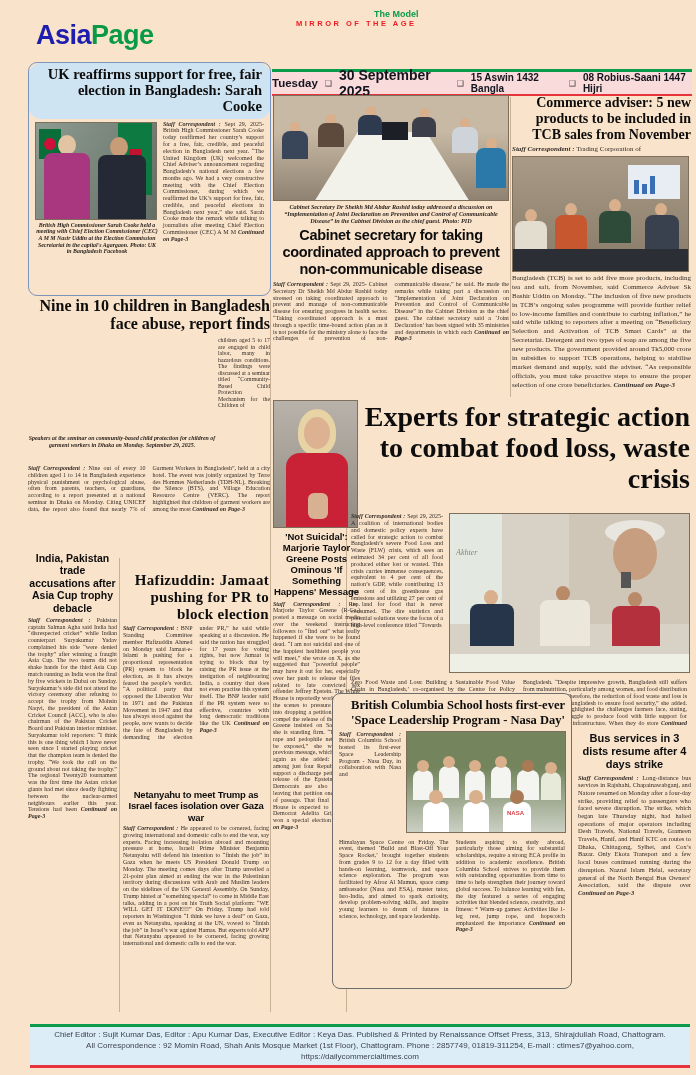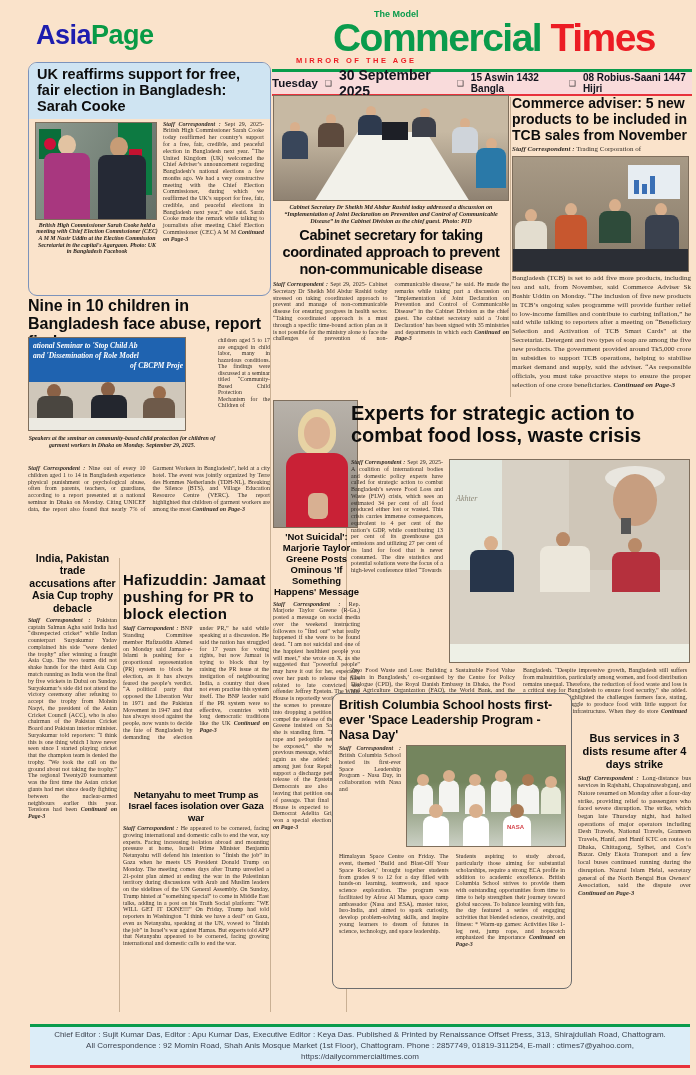--- a/index.html
+++ b/index.html
@@ -1,19 +1,19 @@
 <!DOCTYPE html>
 <html><head>
 <meta charset="utf-8">
 <style>
   html,body{margin:0;padding:0;}
   body{width:696px;height:1075px;position:relative;overflow:hidden;
        background:#fae3cb;font-family:"Liberation Serif",serif;color:#1c1c1c;}
   .abs{position:absolute;}
-  .hl-serif{font-family:Liberation Sans, sans-serif;font-weight:bold;text-align:left;color:#0d0d0d;}
+  .hl-serif{font-family:Liberation Serif, serif;font-weight:bold;text-align:right;color:#0d0d0d;border-radius:12px;}
   .hl-sans{font-family:"Liberation Sans",sans-serif;font-weight:bold;text-align:center;color:#0d0d0d;}
   .bt{font-size:6px;line-height:1.13;text-align:justify;color:#322c26;overflow:hidden;}
   .byl{font-weight:bold;font-style:italic;}
   .cont{font-weight:bold;font-style:italic;}
   .cap{font-size:5.9px;font-weight:bold;font-style:italic;text-align:center;line-height:1.12;color:#241f1a;}
   .photo{position:relative;border:1px solid #7e6e5c;overflow:hidden;box-sizing:border-box;}
   .cols2{column-count:2;column-gap:7px;}
   .vline{position:absolute;width:1px;background:#c9b094;}
   .backpage{font-family:"Liberation Sans",sans-serif;font-weight:900;font-size:27px;letter-spacing:-.5px;}
   .bp-back{color:#1d1dae;}
@@ -43,24 +43,20 @@
 </style>
 </head>
 <body>
 
 <div class="abs backpage" style="left:36px;top:20px;">
   <span class="bp-back">Asia</span><span class="bp-page">Page</span>
 </div>
 
 <div class="abs mast" style="left:296px;top:10px;width:396px;">
   <div class="mast-pre">The Model</div>
-  <div class="mast-main">
-    <span class="mast-c">Commercial</span>
-    <span class="mast-t">Times</span>
-  </div>
   <div class="mast-tag">MIRROR OF THE AGE</div>
 </div>
 
 <div class="abs datebar" style="left:272px;top:69px;width:420px;height:22px;">
   <span class="db-day">Tuesday</span>
   <span class="db-sq">❑</span>
   <span class="db-big">30 September 2025</span>
   <span class="db-sq">❑</span>
   <span class="db-sm">15 Aswin 1432 Bangla</span>
   <span class="db-sq">❑</span>
@@ -92,34 +88,20 @@
     </figure>
     <span class="byl">Staff Correspondent :</span>
     <span>Sept 29, 2025- British High Commissioner Sarah Cooke today reaffirmed her country’s support for a free, fair, credible, and peaceful election in Bangladesh next year. “The United Kingdom (UK) welcomed the Chief Adviser’s announcement regarding Bangladesh’s national elections a few months ago. We had a very constructive meeting with the Chief Election Commissioner, during which we reaffirmed the UK’s support for free, fair, credible, and peaceful</span>
     <span>elections in Bangladesh next year,” she said. Sarah Cooke made the remark while talking to journalists after meeting Chief Election Commissioner (CEC) A M M</span>
     <span class="cont">Continued on Page-3</span>
   </div>
 </section>
 
 <section class="abs" style="left:28px;top:297px;width:242px;height:252px;">
   <h2 class="hl-serif" style="margin:0;font-size:16px;line-height:1.12;">Nine in 10 children in Bangladesh face abuse, report finds</h2>
-  <div class="photo" style="position:absolute;left:0;top:40px;width:158px;height:94px;background:#cfc7ba;">
-    <div class="ph-shape" style="left:0;top:0;width:158px;height:44px;background:#1f63b0;color:#fff;font-family:'Liberation Serif',serif;font-style:italic;font-weight:bold;font-size:7.5px;line-height:1.35;padding:3px 4px;box-sizing:border-box;">
-      <div>ational Seminar to 'Stop Child Ab</div>
-      <div>and 'Dissemination of Role Model</div>
-      <div style="text-align:right;">of CBCPM Proje</div>
-    </div>
-    <div class="head-c" style="left:18px;top:46px;width:14px;height:15px;background:#8a6146;"></div>
-    <div class="torso" style="left:8px;top:58px;width:36px;height:26px;background:#4a4640;"></div>
-    <div class="head-c" style="left:72px;top:44px;width:14px;height:15px;background:#8a6146;"></div>
-    <div class="torso" style="left:62px;top:57px;width:36px;height:27px;background:#23262e;"></div>
-    <div class="head-c" style="left:124px;top:48px;width:13px;height:14px;background:#9a6d4c;"></div>
-    <div class="torso" style="left:114px;top:60px;width:32px;height:24px;background:#6e5a4a;"></div>
-    <div class="ph-shape" style="left:0;bottom:0;width:158px;height:12px;background:#eceae2;"></div>
-  </div>
   <div class="bt" style="position:absolute;left:190px;top:40px;width:52px;height:124px;font-size:5.8px;">children aged 5 to 17 are engaged in child labor, many in hazardous conditions. The findings were discussed at a seminar titled “Community-Based Child Protection Mechanism for the Children of</div>
   <div class="cap" style="position:absolute;left:0;top:138px;width:188px;">Speakers at the seminar on community-based child protection for children of garment workers in Dhaka on Monday. September 29, 2025.</div>
   <div class="bt cols2" style="position:absolute;left:0;top:168px;width:242px;height:82px;">
     <span class="byl">Staff Correspondent :</span>
     <span>Nine out of every 10 children aged 1 to 14 in Bangladesh experience physical punishment or psychological abuse, often from parents, teachers, or guardians, according to a report presented at a national seminar in Dhaka on Monday. Citing UNICEF data, the report also found that nearly 7% of</span>
     <span>Garment Workers in Bangladesh”, held at a city hotel. The event was jointly organized by Terre des Hommes Netherlands (TDH-NL), Breaking the Silence (BTS), and Village Education Resource Centre (VERC). The report highlighted that children of garment workers are among the most</span>
     <span class="cont">Continued on Page-3</span>
   </div>
 </section>
 
@@ -186,27 +168,27 @@
   </div>
   <h3 class="hl-sans" style="margin:4px 0 3px;font-size:9.5px;line-height:1.15;text-align:center;">'Not Suicidal': Marjorie Taylor Greene Posts Ominous 'If Something Happens' Message</h3>
   <div class="bt" style="height:392px;">
     <span class="byl">Staff Correspondent :</span>
     <span>Rep. Marjorie Taylor Greene (R-Ga.) posted a message on social media over the weekend instructing followers to “find out” what really happened if she were to be found dead. “I am not suicidal and one of the happiest healthiest people you will meet,” she wrote on X, as she suggested that “powerful people” may have it out for her, especially over her push to release the files related to late convicted sex offender Jeffrey Epstein. The White House is reportedly working behind the scenes to pressure lawmakers into dropping a petition that would compel the release of the files ? but Greene insisted on Saturday that she is standing firm. “The Epstein rape and pedophile network must be exposed,” she wrote in a previous message, which she shared again as she added: Greene is among just four Republicans who support a discharge petition on the release of the Epstein files. All Democrats are also on board, leaving that petition one vote short of passage. That final vote in the House is expected to arrive with Democrat Adelita Grijalva, who won a special election</span>
     <span class="cont">Continued on Page-3</span>
   </div>
 </section>
 
 <section class="abs" style="left:351px;top:402px;width:339px;height:312px;">
-  <h2 class="hl-serif" style="margin:0 0 13px;font-size:20px;line-height:1.1;">Experts for strategic action to combat food loss, waste crisis</h2>
+  <h2 class="hl-serif" style="margin:0 0 19px;font-size:28px;line-height:1.1;">Experts for strategic action to combat food loss, waste crisis</h2>
   <div style="display:flex;">
     <div class="bt" style="width:92px;height:162px;flex:none;">
       <span class="byl">Staff Correspondent :</span>
       <span>Sept 29, 2025- A coalition of international bodies and domestic policy experts have called for strategic action to combat Bangladesh’s severe Food Loss and Waste (FLW) crisis, which sees an estimated 34 per cent of all food produced either lost or wasted. This crisis carries immense consequences, equivalent to 4 per cent of the nation’s GDP, while contributing 13 per cent of its greenhouse gas emissions and utilizing 27 per cent of its land for food that is never consumed. The dire statistics and potential solutions were the focus of a high-level conference titled “Towards</span>
     </div>
-    <div class="photo" style="width:241px;height:204px;margin-left:6px;flex:none;background:#d8d1c5;">
+    <div class="photo" style="width:241px;height:160px;margin-left:6px;flex:none;background:#d8d1c5;">
       <div class="ph-shape" style="right:0;top:0;width:120px;height:110px;background:#cfc6b8;">
         <div class="ph-shape" style="left:36px;top:6px;width:60px;height:24px;border-radius:50%;background:#e9e6df;"></div>
         <div class="head-c" style="left:44px;top:14px;width:44px;height:52px;background:#c79e80;"></div>
         <div class="ph-shape" style="left:52px;top:58px;width:10px;height:16px;background:#555;"></div>
       </div>
       <div class="ph-shape" style="left:0;top:0;width:52px;height:110px;background:#e3e8e0;">
         <span style="position:absolute;left:6px;top:34px;font-size:8px;font-style:italic;color:#8c8676;font-family:'Liberation Serif',serif;">Akhter</span>
       </div>
       <div class="head-c" style="left:34px;top:76px;width:14px;height:15px;"></div>
       <div class="torso" style="left:20px;top:90px;width:44px;height:42px;background:#27354a;"></div>

